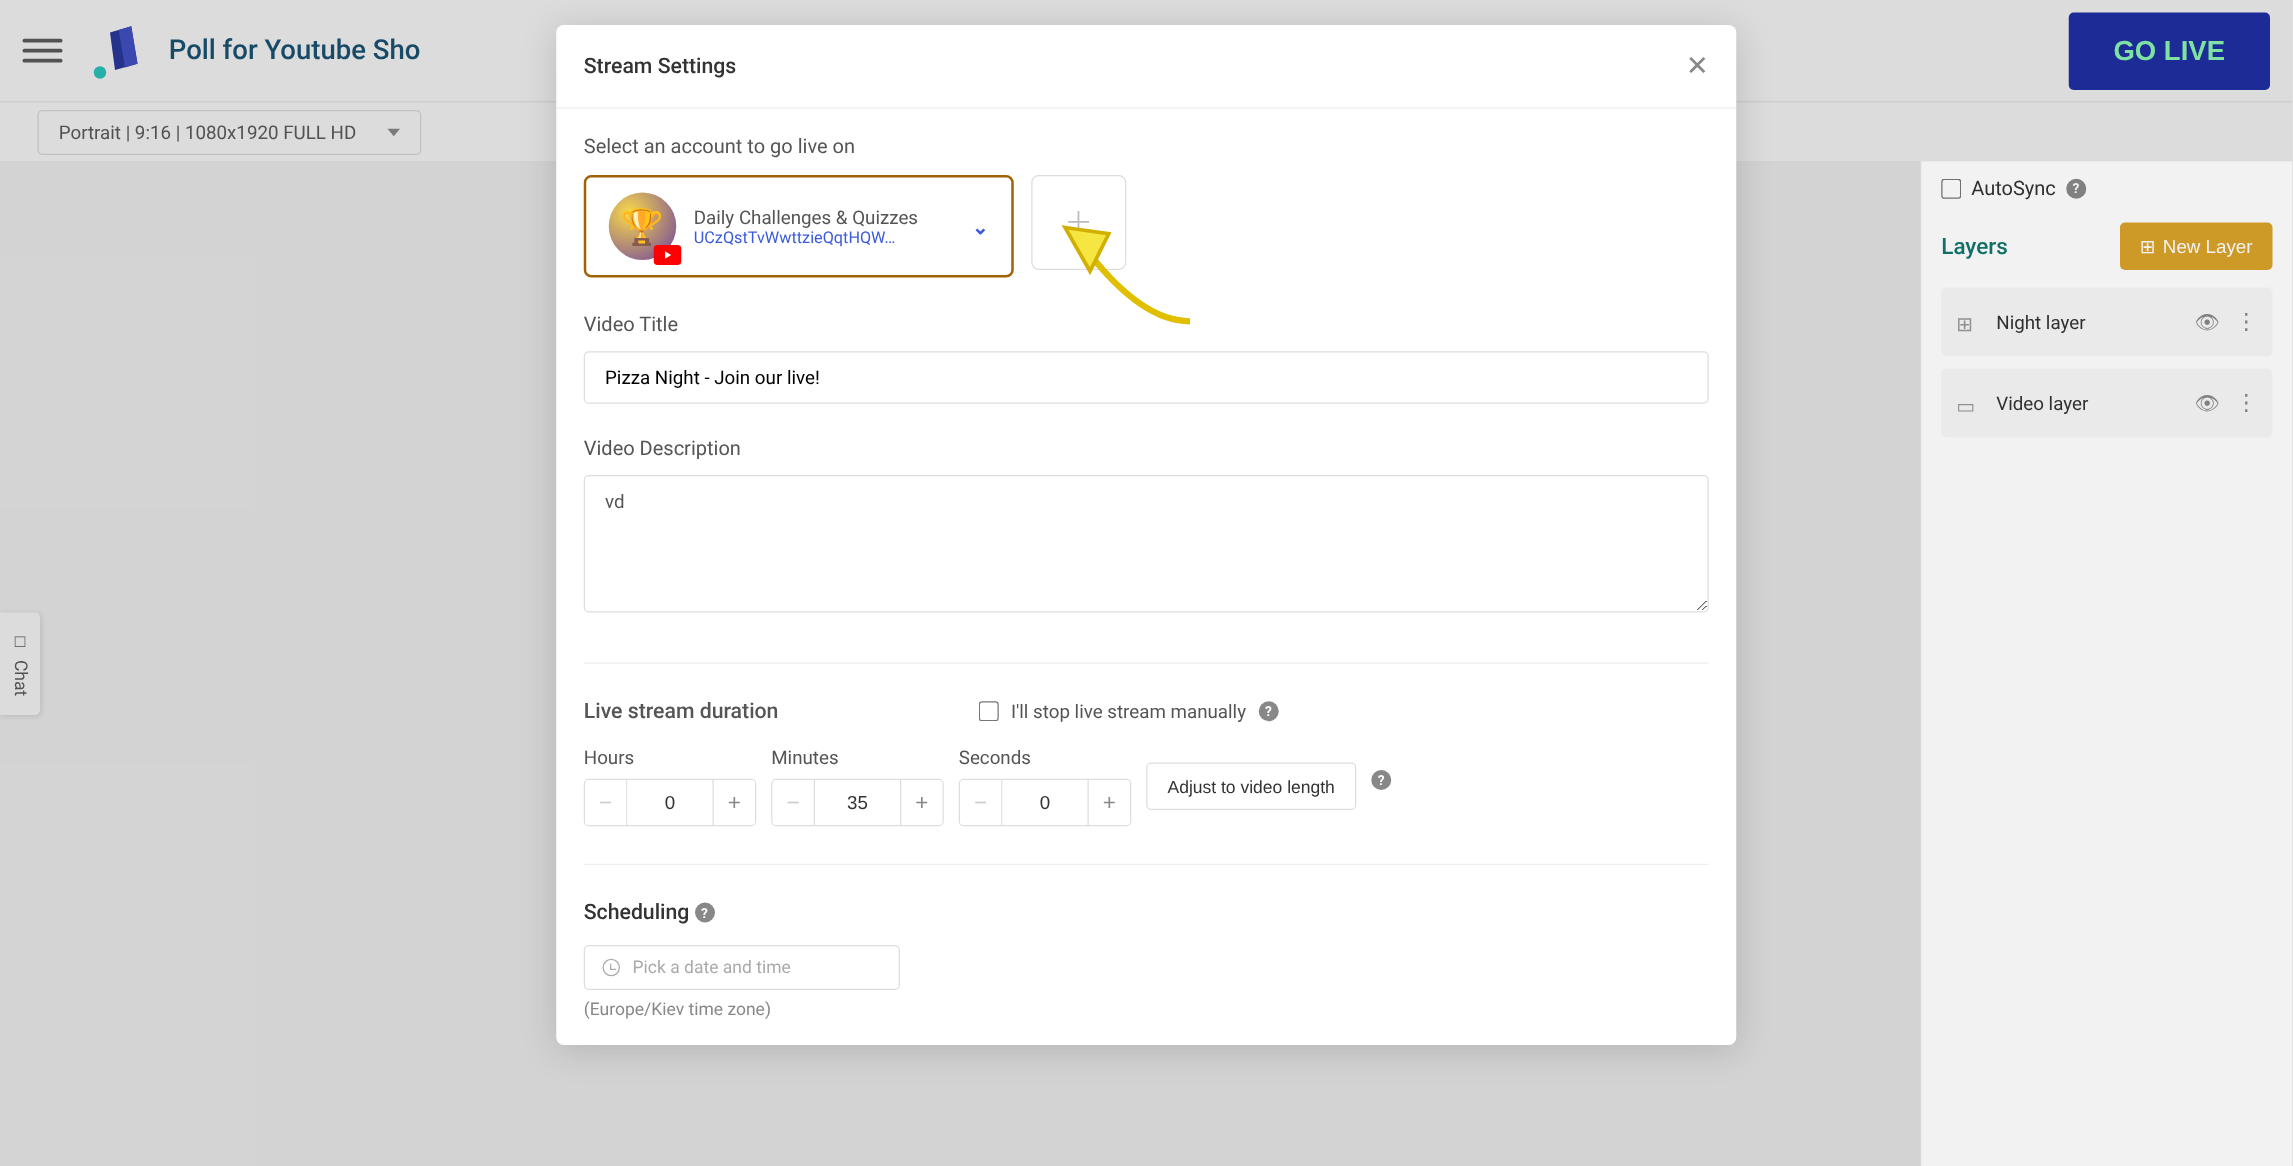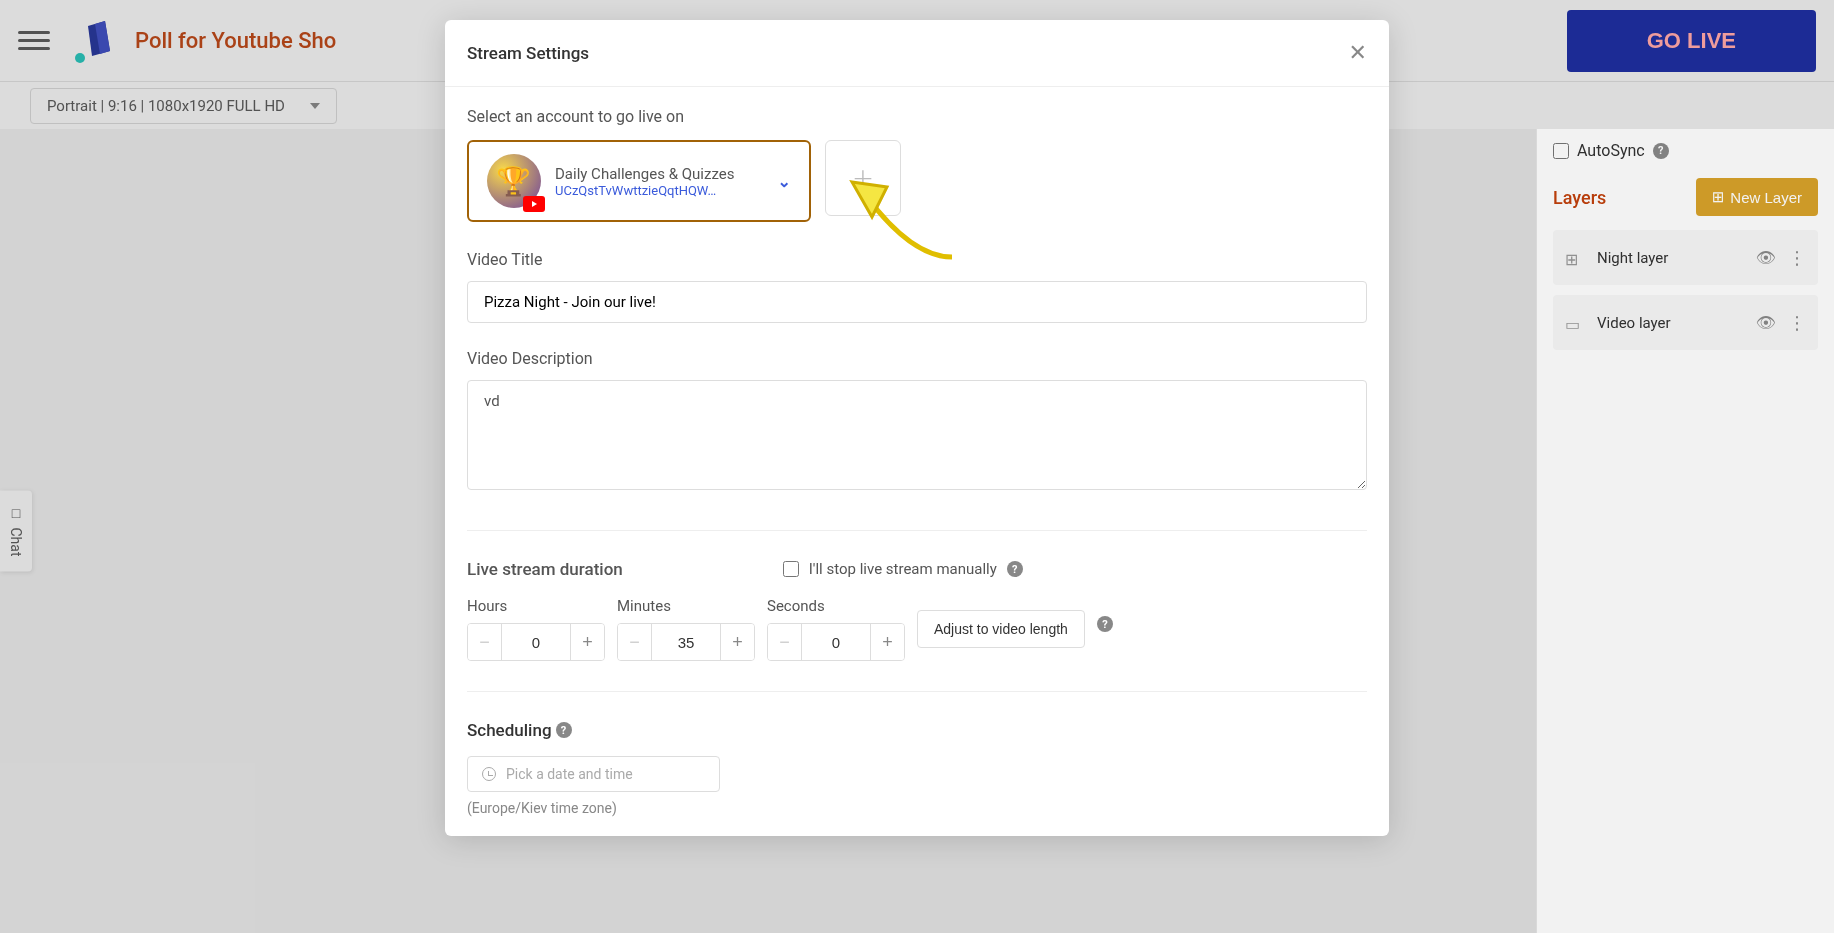--- a/index.html
+++ b/index.html
@@ -4,42 +4,42 @@
   <style>
     * { margin: 0; padding: 0; box-sizing: border-box; }
     body { font-family: -apple-system, BlinkMacSystemFont, "Segoe UI", Roboto, sans-serif; background: #f0f0f0; width: 1834px; height: 933px; overflow: hidden; position: relative; }
     
     
     .header { display: flex; align-items: center; padding: 12px 18px; background: #fff; border-bottom: 1px solid #e5e5e5; height: 82px; }
     .menu-btn { width: 32px; height: 32px; display: flex; flex-direction: column; justify-content: center; gap: 5px; margin-right: 20px; cursor: pointer; }
     .menu-btn span { display: block; height: 3px; background: #555; border-radius: 2px; }
     .logo { width: 50px; height: 50px; margin-right: 15px; position: relative; }
     .logo svg { width: 100%; height: 100%; }
-    .page-title { font-size: 22px; color: #c2410c; font-weight: 500; }
-    .go-live { margin-left: auto; background: #1e2e9d; color: #fca5a5; border: none; padding: 18px 80px; font-size: 22px; font-weight: 700; border-radius: 4px; cursor: pointer; }
+    .page-title { font-size: 22px; color: #0c4a6e; font-weight: 500; }
+    .go-live { margin-left: auto; background: #1e2e9d; color: #86efac; border: none; padding: 18px 36px; font-size: 22px; font-weight: 700; border-radius: 4px; cursor: pointer; }
     
     
     .sub-header { display: flex; align-items: center; padding: 10px 30px; background: #fff; height: 47px; }
     .resolution-select { display: inline-flex; align-items: center; padding: 8px 16px; border: 1px solid #ddd; border-radius: 4px; font-size: 15px; color: #555; gap: 25px; cursor: pointer; }
     .resolution-select::after { content: ""; width: 0; height: 0; border-left: 5px solid transparent; border-right: 5px solid transparent; border-top: 6px solid #888; }
     
     
     .main-area { display: flex; height: calc(100% - 129px); }
     .canvas-area { flex: 1; background: #f5f5f5; position: relative; }
     
     
     .chat-tab { position: absolute; left: 0; top: 50%; transform: translateY(-50%); background: #fff; padding: 15px 8px; writing-mode: vertical-rl; border-radius: 0 4px 4px 0; box-shadow: 1px 1px 4px rgba(0,0,0,0.1); font-size: 14px; color: #555; display: flex; align-items: center; gap: 6px; }
     .chat-tab::before { content: "□"; writing-mode: horizontal-tb; font-size: 14px; }
     
     
     .sidebar { width: 298px; background: #fff; border-left: 1px solid #e5e5e5; padding: 12px 16px; }
     .autosync-row { display: flex; align-items: center; gap: 8px; margin-bottom: 18px; font-size: 16px; color: #333; }
     .autosync-row input { width: 16px; height: 16px; }
     .layers-header { display: flex; align-items: center; justify-content: space-between; margin-bottom: 14px; }
-    .layers-title { font-size: 18px; font-weight: 500; color: #c2410c; }
+    .layers-title { font-size: 18px; font-weight: 500; color: #0f766e; }
     .new-layer { background: #d9a32b; color: #fff; border: none; padding: 10px 16px; border-radius: 4px; font-size: 15px; display: flex; align-items: center; gap: 6px; cursor: pointer; }
     .new-layer::before { content: "⊞"; }
     .layer { display: flex; align-items: center; padding: 18px 12px; background: #f7f7f7; border-radius: 4px; margin-bottom: 10px; gap: 12px; }
     .layer-icon { width: 20px; height: 16px; color: #999; }
     .layer-name { flex: 1; font-size: 15px; color: #333; }
     .eye-icon { color: #888; font-size: 16px; }
     .kebab { color: #888; font-size: 18px; line-height: 10px; }
     .help-icon { display: inline-flex; align-items: center; justify-content: center; width: 16px; height: 16px; border-radius: 50%; background: #888; color: #fff; font-size: 11px; font-weight: 700; }
     
     

